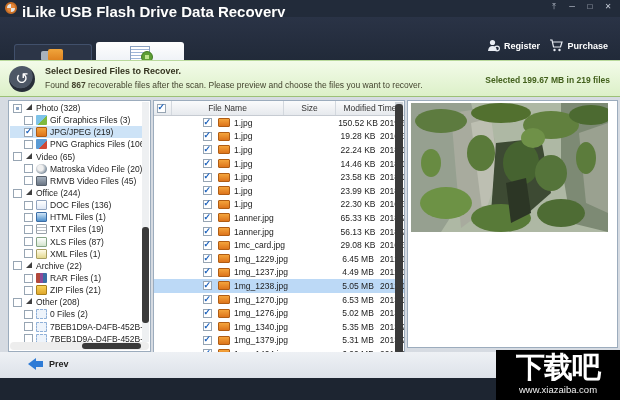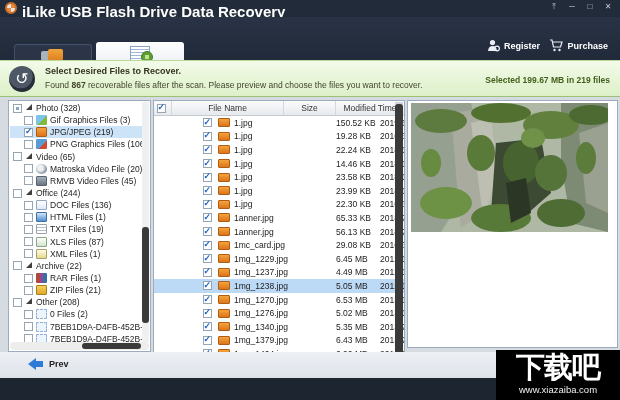--- a/index.html
+++ b/index.html
@@ -43,21 +43,21 @@
   .bicon{position:absolute;left:9px;top:5px;width:26px;height:26px;border-radius:50%;
          background:radial-gradient(circle at 45% 40%,#4d5766 55%,#272e39 58%);
          color:#fff;font-size:16px;line-height:25px;text-align:center;}
   .bicon::after{content:"\21BA";}
   .btitle{position:absolute;left:45px;top:5px;font-size:9px;font-weight:bold;color:#33331f;}
   .bmsg{position:absolute;left:45px;top:19px;font-size:8.5px;color:#44442f;text-align:right;}
   .bmsg b{font-weight:bold;}
   .bsel{position:absolute;right:10px;top:14px;font-size:8.5px;font-weight:bold;color:#42601c;}
 
   
-  .pane{position:absolute;background:#fff;border:1px solid #9cacbd;}
+  .pane{position:absolute;background:#fff;border:1px solid #9cacbd;text-align:center;}
   .pane-tree{left:8px;top:100px;width:143px;height:252px;}
   .pane-table{left:153px;top:100px;width:252px;height:266px;}
   .pane-preview{left:407px;top:100px;width:211px;height:248px;}
 
   
   .tree{position:absolute;left:1px;top:1px;right:8px;bottom:9px;overflow:hidden;}
   .trow{display:flex;align-items:center;height:12.15px;font-size:8.5px;color:#1d1d1d;padding-left:3px;white-space:nowrap;cursor:default;}
   .trow.child{padding-left:14px;}
   .trow.sel{background:#cde3f7;}
   .tlabel{overflow:hidden;text-overflow:clip;}
@@ -480,21 +480,21 @@
           <div class="fc-mod">2013-2-11 17:28:24</div>
         </div>
         <div class="frow">
           <div class="fc-cb">
             <span class="cb on"></span>
           </div>
           <div class="fc-name">
             <span class="ficon i-jpeg"></span>
             <span>1mg_1379.jpg</span>
           </div>
-          <div class="fc-size">6.43 MB</div>
+          <div class="fc-size">5.31 MB</div>
           <div class="fc-mod">2013-2-12 09:20:40</div>
         </div>
         <div class="frow">
           <div class="fc-cb">
             <span class="cb on"></span>
           </div>
           <div class="fc-name">
             <span class="ficon i-jpeg"></span>
             <span>1mg_1404.jpg</span>
           </div>

